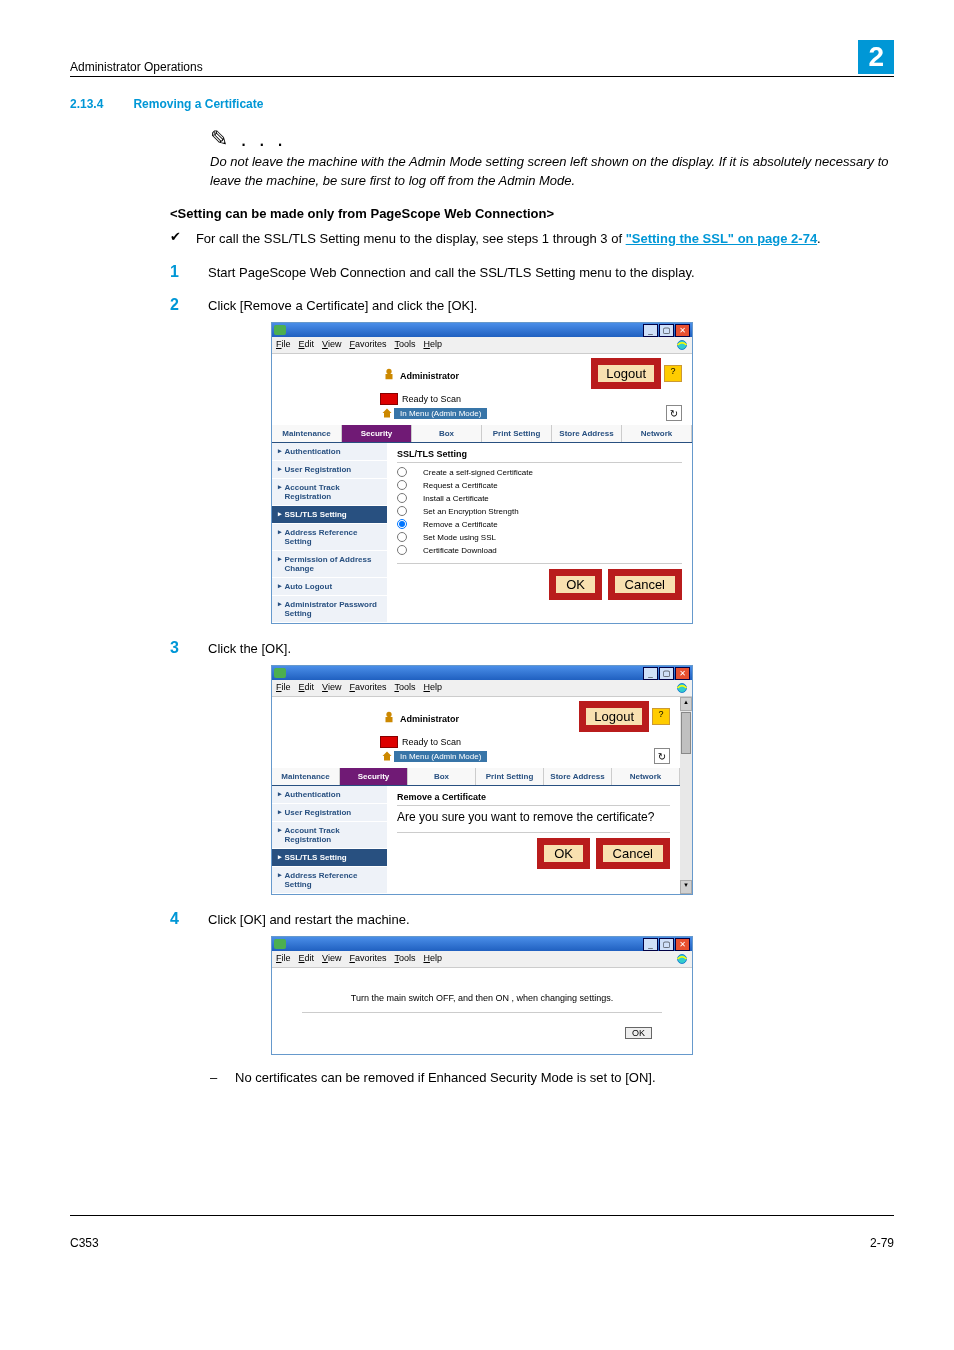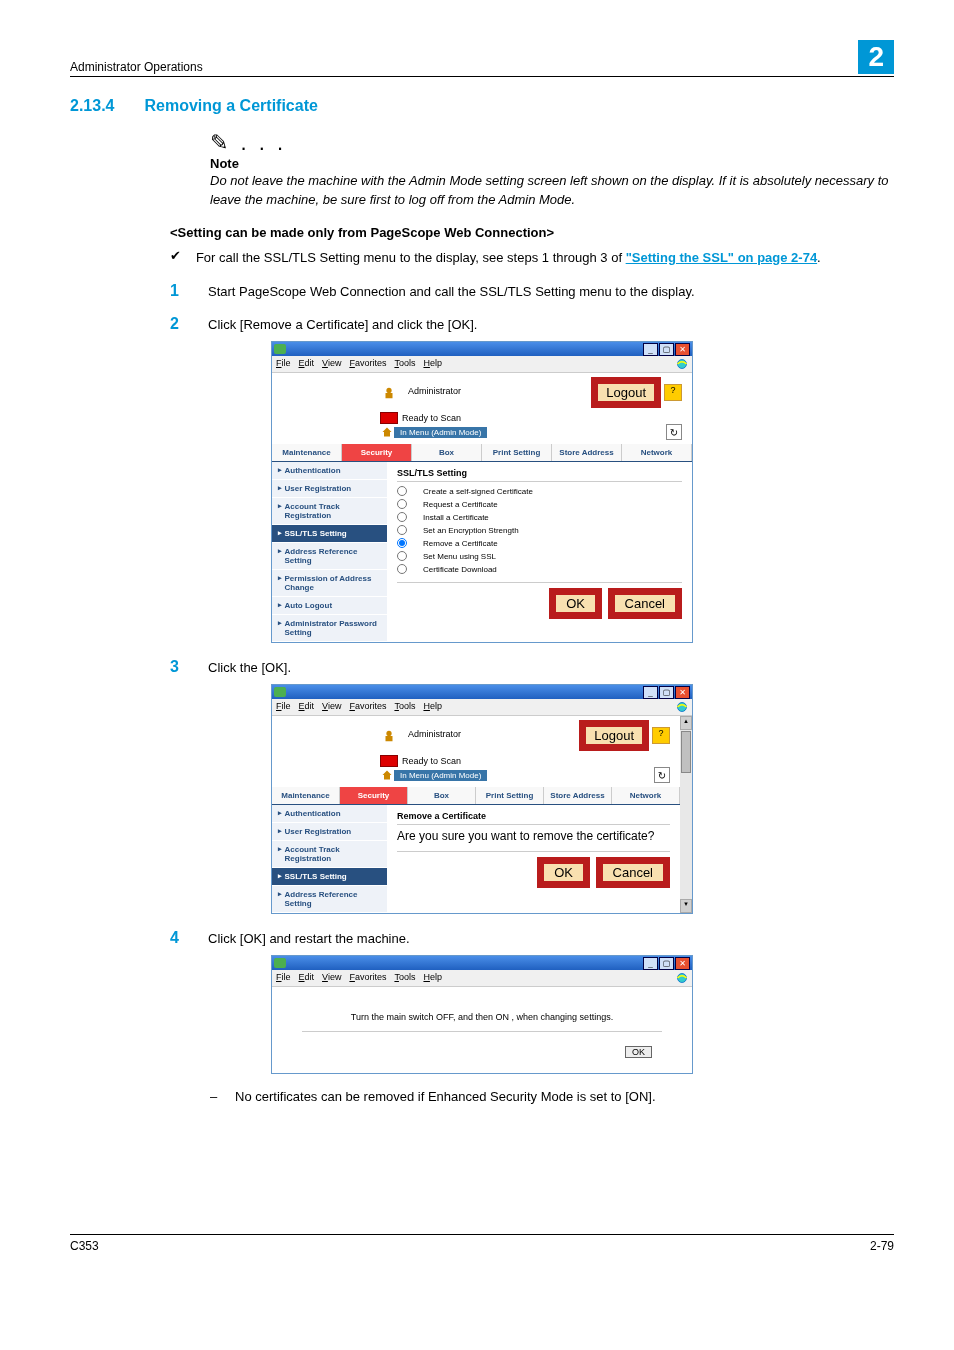--- a/index.html
+++ b/index.html
@@ -28,42 +28,42 @@
     color: #fff;
     background: #0097d6;
     padding: 0 10px;
     line-height: 1.2;
   }
   .section-head {
     display: flex;
     gap: 30px;
     color: #0097d6;
     font-weight: bold;
-    font-size: 16px;
+    font-size: 12px;
     margin: 20px 0 15px 0;
   }
   .note-block { margin-left: 140px; margin-bottom: 15px; }
   .note-icon { font-size: 22px; letter-spacing: 3px; }
   .note-label { font-weight: bold; font-size: 13px; }
   .note-text { font-style: italic; font-size: 13px; line-height: 1.5; }
   .setting-head { font-weight: bold; margin: 10px 0 8px 100px; }
   .prereq { display: flex; gap: 15px; margin-left: 100px; margin-bottom: 10px; }
   .prereq .mark { font-family: sans-serif; }
   .prereq .text { flex: 1; line-height: 1.5; }
   .link { color: #0097d6; font-weight: bold; }
   .step { display: flex; gap: 20px; margin-left: 100px; margin-top: 15px; margin-bottom: 8px; align-items: flex-start; }
   .step-num { color: #0097d6; font-weight: bold; font-size: 16px; min-width: 18px; }
   .step-text { flex: 1; padding-top: 2px; }
   .substep { display: flex; gap: 15px; margin-left: 140px; margin-top: 8px; }
   .substep .dash { min-width: 10px; }
   .footer-row {
     border-top: 1px solid #000;
     display: flex;
     justify-content: space-between;
-    padding-top: 4px;
+    padding-top: 20px;
     margin-top: 130px;
     font-size: 12px;
     gap: 28px;
   }
 
   
   .browser {
     width: 420px;
     margin: 5px auto 15px auto;
     border: 1px solid #6699cc;
@@ -83,37 +83,37 @@
   .winbtns { display: flex; gap: 1px; }
   .winbtn { width: 13px; height: 11px; background: #d0e0f8; border: 1px solid #004; display: flex; align-items: center; justify-content: center; font-size: 8px; }
   .winbtn.close { background: #e85030; color: #fff; }
   .menubar { background: #f0f0f0; padding: 2px 4px; display: flex; gap: 8px; border-bottom: 1px solid #ccc; }
   .menubar span { text-decoration: underline; text-decoration-color: transparent; }
   .menubar span::first-letter { text-decoration: underline; }
   .ie-icon { margin-left: auto; width: 12px; height: 12px; }
   .ie-icon svg { width: 12px; height: 12px; }
 
   .pw-top { display: flex; justify-content: space-between; align-items: center; padding: 4px 10px; }
-  .pw-admin { display: flex; align-items: flex-start; gap: 12px; margin-left: 100px; }
+  .pw-admin { display: flex; align-items: flex-end; gap: 4px; margin-left: 100px; font-weight: bold; }
   .pw-admin .admicon { width: 14px; height: 14px; }
   .logout-area { display: flex; gap: 3px; align-items: center; }
   .btn { background: #f8e0b0; border: 7px solid #b91c1c; padding: 1px 8px; font-size: 13px; cursor: pointer; }
   .helpbtn { background: #ffcc00; border: 1px solid #cc9933; width: 16px; height: 15px; text-align: center; font-size: 9px; }
 
   .pw-status { display: flex; align-items: center; gap: 4px; margin-left: 108px; margin-top: 0; }
   .pw-status .redbox { width: 16px; height: 10px; background: #d00; border: 1px solid #800; }
   .pw-mode { margin-left: 108px; display: flex; align-items: center; justify-content: space-between; margin-right: 10px; }
   .pw-mode-left { display: flex; align-items: center; gap: 0; }
   .pw-mode .tag { background: #3875a8; color: #fff; padding: 1px 6px; font-size: 8px; }
   .pw-mode .homeicon { width: 14px; height: 12px; }
   .refresh { width: 14px; height: 14px; border: 1px solid #888; display: flex; align-items: center; justify-content: center; font-size: 10px; }
 
   .tabrow { display: flex; margin-top: 4px; border-bottom: 1px solid #285080; }
   .tab { flex: 1; text-align: center; padding: 4px 0; background: #f8f8f8; color: #285080; font-weight: bold; font-size: 8px; border-right: 1px solid #ccc; cursor: pointer; }
-  .tab.active { background: #ef4444; color: #fff; }
+  .tab.active { background: #701a75; color: #fff; }
 
   .pw-body { display: flex; }
   .sidebar { width: 115px; background: #eef2f8; }
   .side-item { padding: 4px 6px; color: #285080; font-weight: bold; font-size: 8px; border-bottom: 1px solid #fff; cursor: pointer; display: flex; gap: 3px; }
   .side-item::before { content: "▸"; font-size: 7px; color: #285080; }
   .side-item.sel { background: #285080; color: #fff; }
   .side-item.sel::before { color: #fff; }
 
   .panel { flex: 1; padding: 6px 10px; }
   .panel-title { font-weight: bold; font-size: 9px; border-bottom: 1px solid #ccc; padding-bottom: 3px; margin-bottom: 4px; }
@@ -142,21 +142,20 @@
     <span class="chapter-num">2</span>
   </div>
 
   <div class="section-head">
     <span>2.13.4</span>
     <span>Removing a Certificate</span>
   </div>
 
   <div class="note-block">
     <div class="note-icon">✎ . . .</div>
-    <div class="note-label">Note</div>
     <div class="note-text">Do not leave the machine with the Admin Mode setting screen left shown on the display. If it is absolutely necessary to leave the machine, be sure first to log off from the Admin Mode.</div>
   </div>
 
   <div class="setting-head">&lt;Setting can be made only from PageScope Web Connection&gt;</div>
 
   <div class="prereq">
     <span class="mark">✔</span>
     <span class="text">
       <span>For call the SSL/TLS Setting menu to the display, see steps 1 through 3 of </span><a href="#" class="link">"Setting the SSL" on page 2-74</a><span>.</span>
     </span>
@@ -258,21 +257,21 @@
             <label class="radio-row">
               <input type="radio" name="sslopt" style="">
               <span>Set an Encryption Strength</span>
             </label>
             <label class="radio-row">
               <input type="radio" name="sslopt" checked="" style="">
               <span>Remove a Certificate</span>
             </label>
             <label class="radio-row">
               <input type="radio" name="sslopt" style="">
-              <span>Set Menu using SSL</span>
+              <span>Set Mode using SSL</span>
             </label>
             <label class="radio-row">
               <input type="radio" name="sslopt" style="">
               <span>Certificate Download</span>
             </label>
           </div>
         <div class="btnrow">
           <button class="btn">OK</button>
           <button class="btn">Cancel</button>
         </div>

